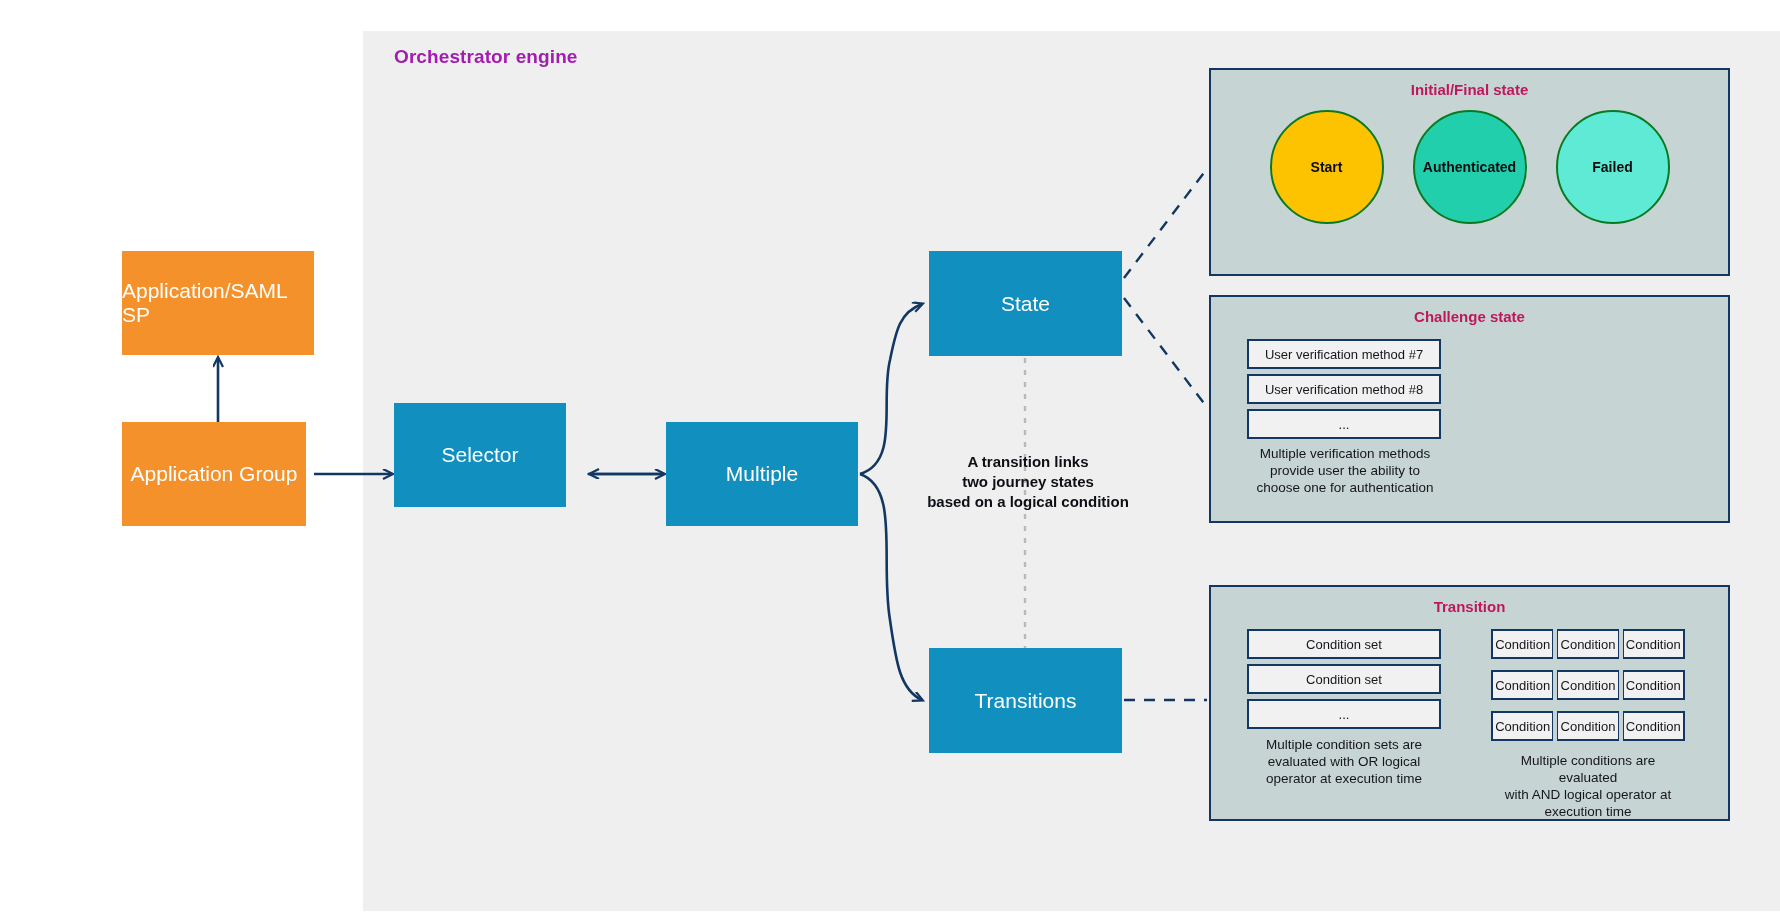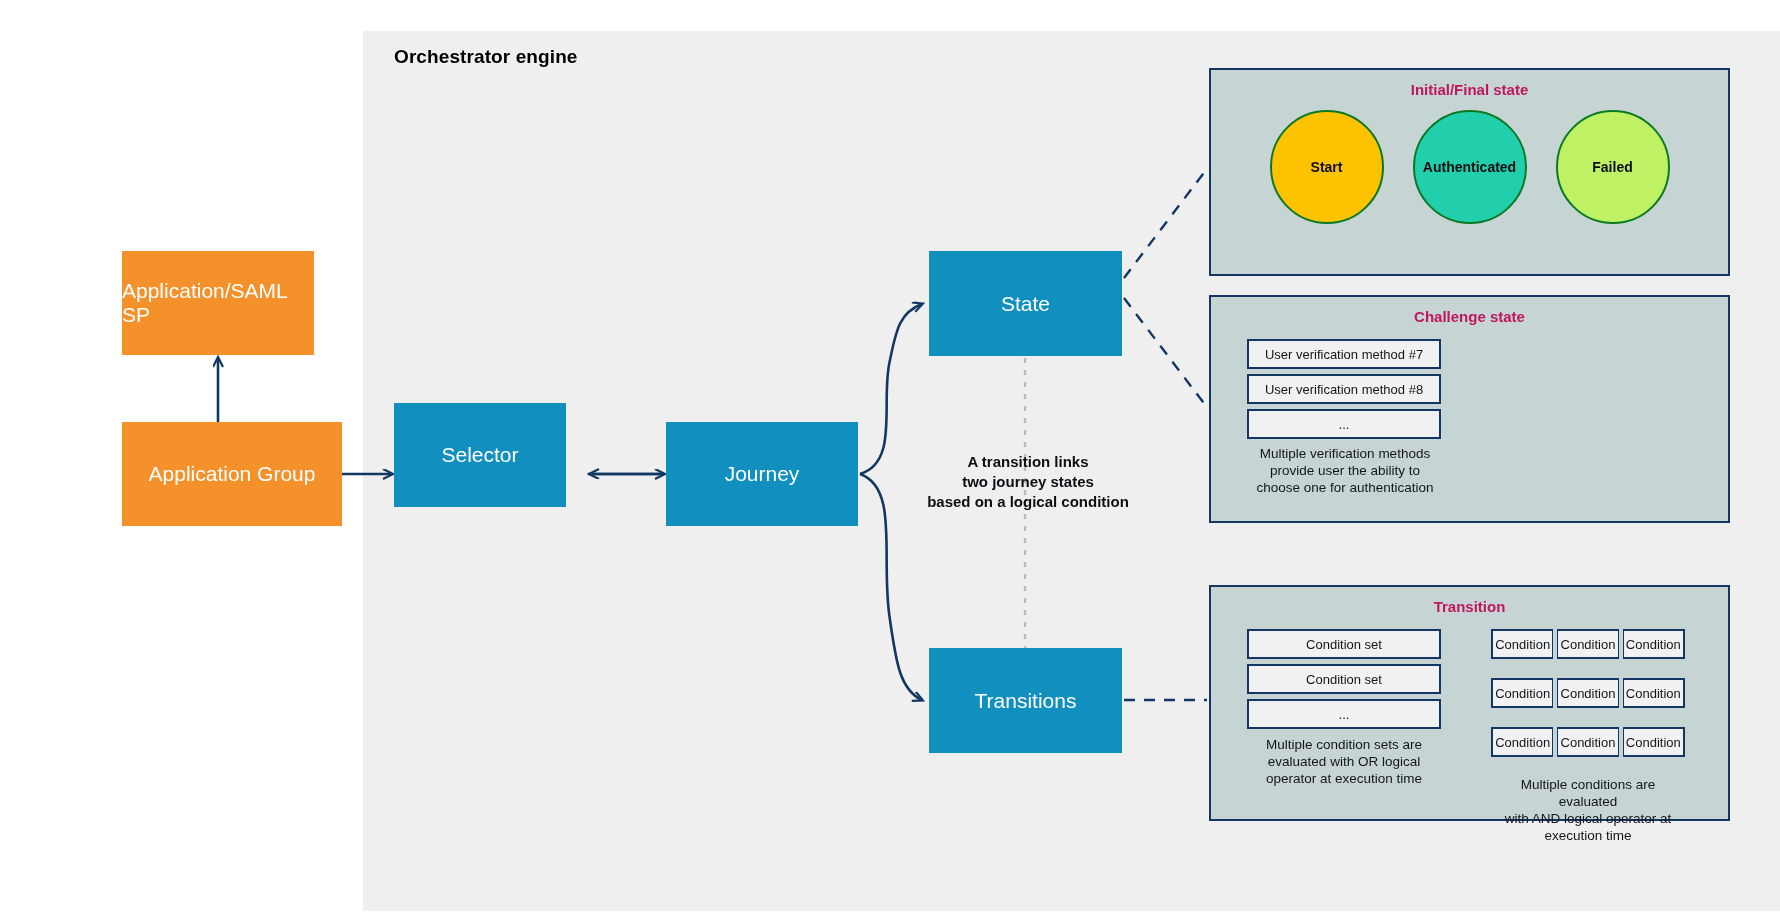--- a/index.html
+++ b/index.html
@@ -5,33 +5,33 @@
   html,body{margin:0;padding:0;background:#ffffff;}
   body{width:1780px;height:920px;position:relative;overflow:hidden;
        font-family:"Liberation Sans","DejaVu Sans",sans-serif;}
 
   #canvas{position:absolute;left:0;top:0;width:1780px;height:920px;}
 
   
   .orch-panel{position:absolute;left:363px;top:31px;width:1417px;height:880px;
               background:#efefef;}
   .orch-title{position:absolute;left:394px;top:46px;font-size:19px;font-weight:bold;
-              color:#000000;letter-spacing:.1px;}
+              color:#a21caf;letter-spacing:.1px;}
 
   
   #links{position:absolute;left:0;top:0;width:1780px;height:920px;pointer-events:none;}
 
   
   .node{position:absolute;display:flex;align-items:center;justify-content:center;
         color:#ffffff;font-size:21px;}
   .node.orange{background:#f4912a;}
   .node.blue{background:#1190c0;}
 
   .n-appsaml{left:122px;top:251px;width:192px;height:104px;}
-  .n-appgroup{left:122px;top:422px;width:220px;height:104px;}
+  .n-appgroup{left:122px;top:422px;width:184px;height:104px;}
   .n-selector{left:394px;top:403px;width:172px;height:104px;}
   .n-journey{left:666px;top:422px;width:192px;height:104px;}
   .n-state{left:929px;top:251px;width:193px;height:105px;}
   .n-transitions{left:929px;top:648px;width:193px;height:105px;}
 
   
   .panel{position:absolute;background:#c7d4d4;border:2px solid #123763;}
   .panel-title{text-align:center;font-size:15px;font-weight:bold;color:#be185d;
                margin-top:11px;}
 
@@ -49,21 +49,21 @@
         display:flex;align-items:center;justify-content:center;}
 
   .chall-list{margin:14px 0 0 36px;width:194px;}
   .chall-list .chip{height:26px;margin-bottom:5px;}
   .chall-note{margin:6px 0 0 14px;width:240px;text-align:center;font-size:13.5px;
               color:#14161c;line-height:1.26;}
 
   .trans-cols{display:flex;margin-top:14px;padding:0 0 0 36px;gap:50px;}
   .tcol{width:194px;}
   .tcol .chip.wide{height:26px;margin-bottom:5px;}
-  .grid-row{display:flex;gap:4px;margin-bottom:19px;border-radius:10px;}
+  .grid-row{display:flex;gap:4px;margin-bottom:11px;border-radius:10px;}
   .grid-row .chip{flex:1;height:26px;border-right-width:1px;border-left-width:1px;}
   .grid-row .chip:first-child{border-left-width:2px;}
   .grid-row .chip:last-child{border-right-width:2px;}
   .tnote{text-align:center;font-size:13.5px;color:#14161c;line-height:1.26;margin-top:7px;}
 
   
   .annot{position:absolute;left:888px;top:452px;width:280px;text-align:center;
          font-size:15px;font-weight:bold;color:#0d0f14;line-height:1.32;}
 </style>
 </head>
@@ -100,38 +100,38 @@
 
     <path d="M1124,700 L1207,700" stroke="#123763" stroke-width="2.4" fill="none" stroke-dasharray="11 9"></path>
   </svg>
 
   <div class="node orange n-appsaml">Application/SAML SP</div>
 
   <div class="node orange n-appgroup">Application Group</div>
 
   <div class="node blue n-selector">Selector</div>
 
-  <div class="node blue n-journey">Journey</div>
+  <div class="node blue n-journey">Multiple</div>
 
   <div class="node blue n-transitions">Transitions</div>
 
   <div class="node blue n-state">State</div>
 
   <div class="annot">
     <div>A transition links</div>
     <div>two journey states</div>
     <div>based on a logical condition</div>
   </div>
 
   <div class="panel p-initial">
     <div class="panel-title">Initial/Final state</div>
     <div class="circles-row">
       <div class="state-circle" style="background:#fdc300">Start</div>
       <div class="state-circle" style="background:#22cfad">Authenticated</div>
-      <div class="state-circle" style="background:#bef264">Failed</div>
+      <div class="state-circle" style="background:#5eead4">Failed</div>
     </div>
   </div>
 
   <div class="panel p-challenge">
     <div class="panel-title">Challenge state</div>
     <div class="chall-list">
       <div class="chip">User verification method #7</div>
       <div class="chip">User verification method #8</div>
       <div class="chip">...</div>
     </div>

